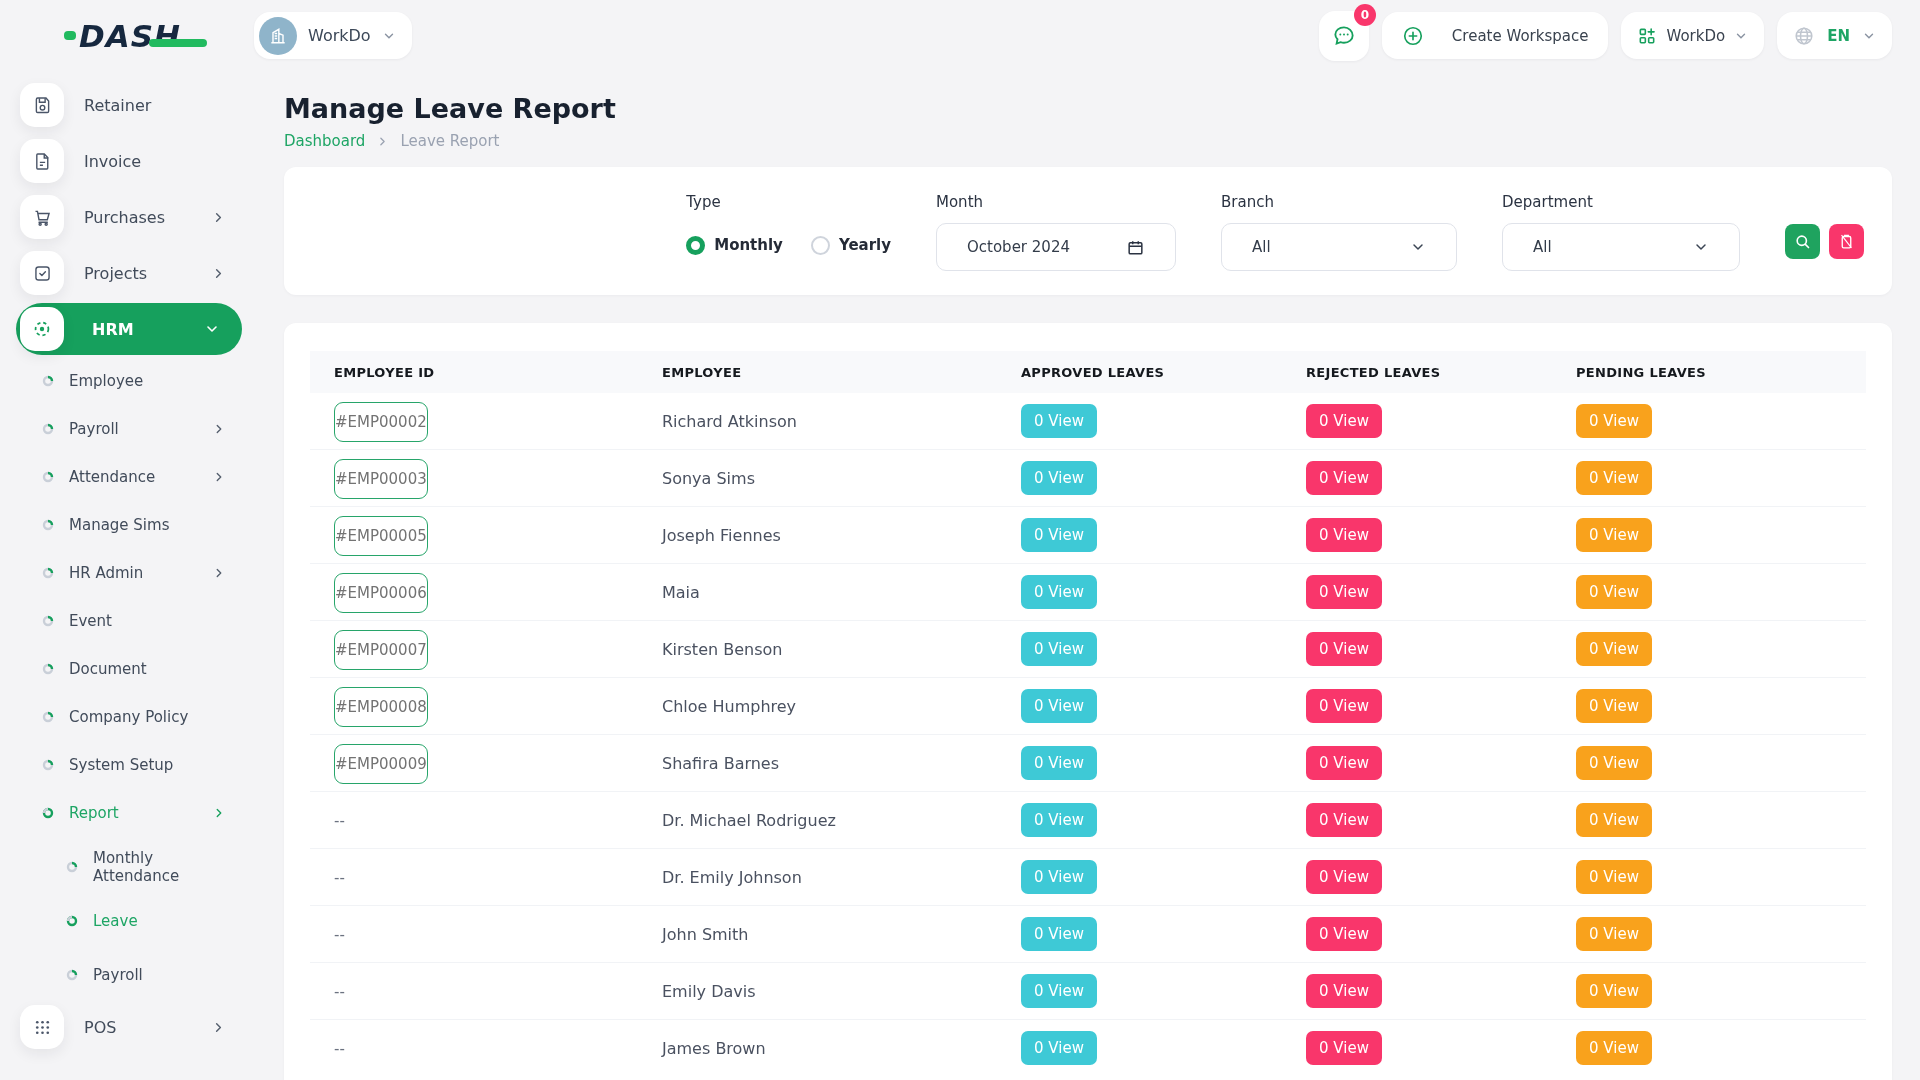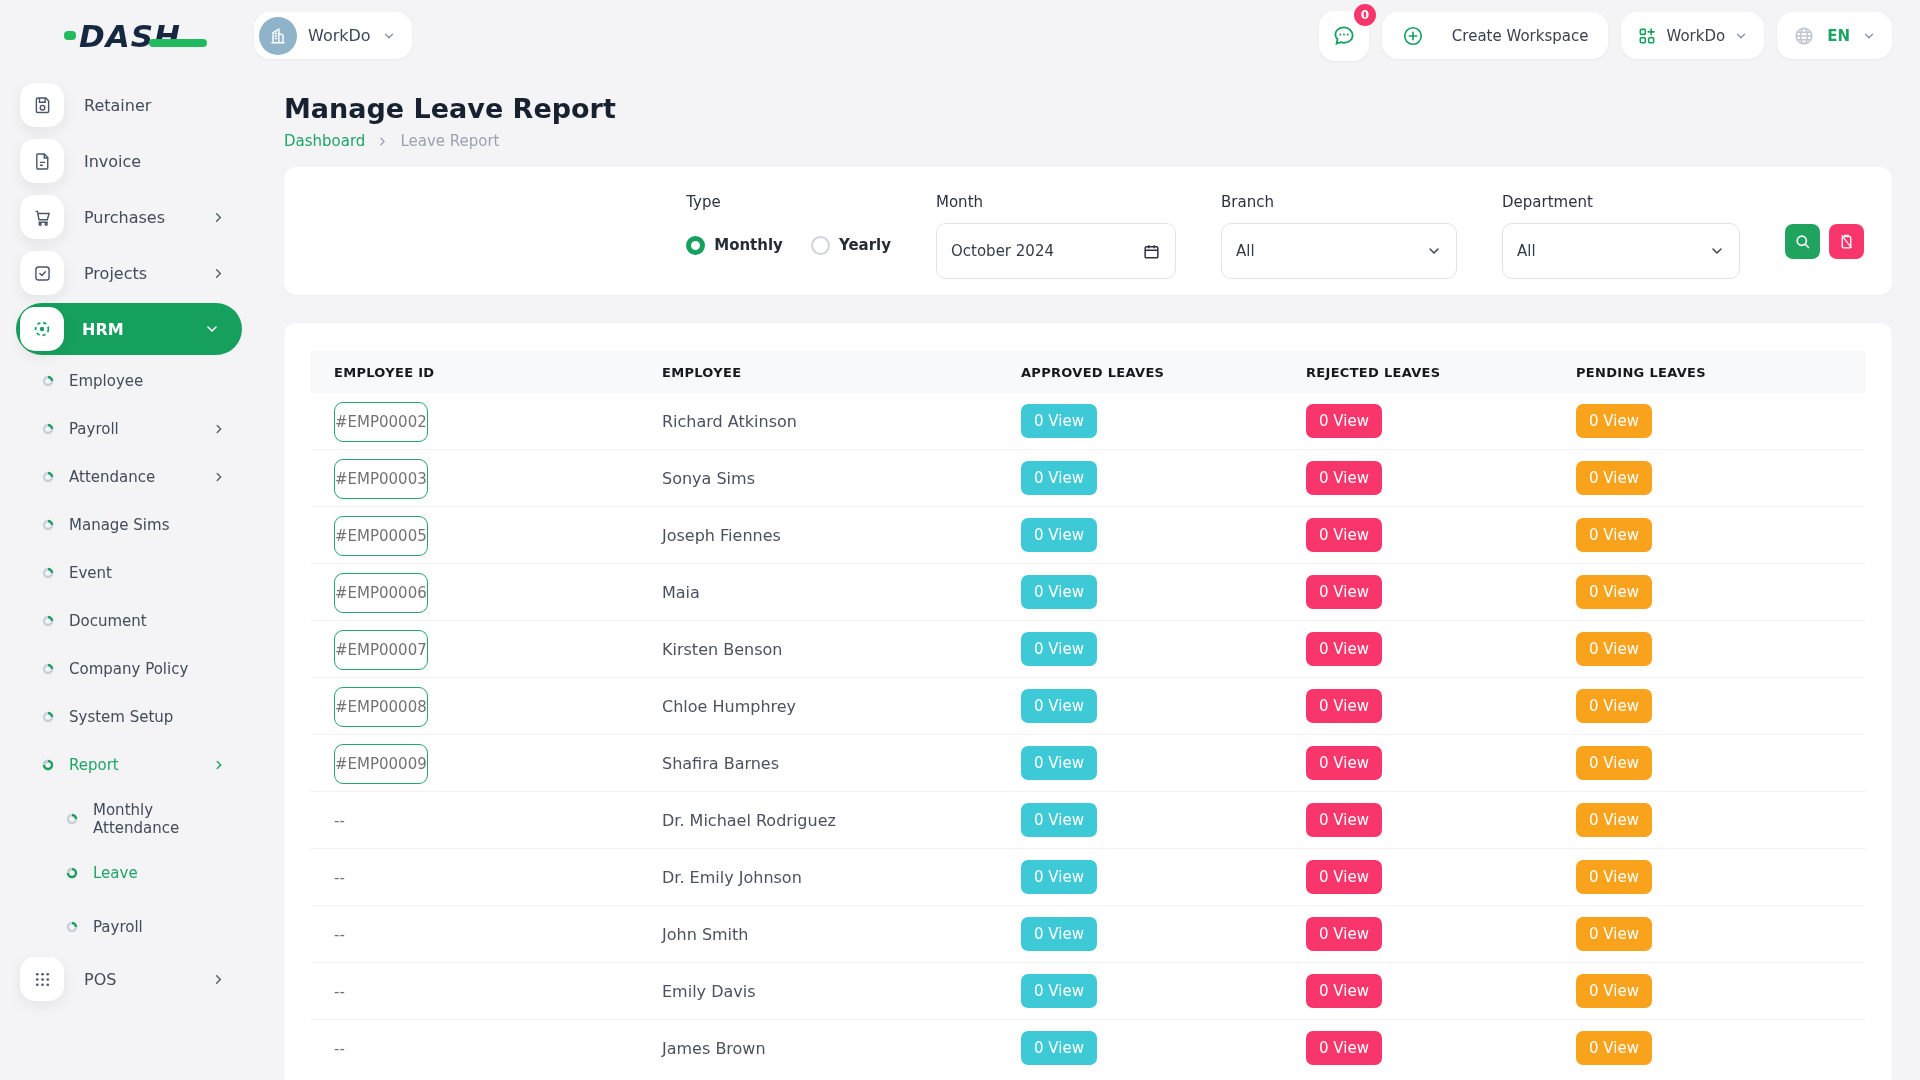--- a/index.html
+++ b/index.html
@@ -33,21 +33,21 @@
 
   
   .layout { display:flex; height:1009px; }
   .sidebar { width:254px; flex:0 0 auto; padding:6px 12px 0 16px; }
   .s-item { height:56px; display:flex; align-items:center; gap:20px; padding-left:4px; cursor:pointer; }
   .icon-sq { width:44px; height:44px; border-radius:15px; background:#fff; flex:0 0 auto;
              box-shadow:0 5px 14px rgba(26,32,44,.07); display:grid; place-items:center; }
   .s-label { font-size:16px; color:#414b5a; font-weight:500; }
   .chev { margin-left:auto; margin-right:16px; display:flex; }
   .hrm-pill { height:52px; margin:2px 0; background:#16a05d; border-radius:28px; display:flex;
-              align-items:center; gap:18px; padding:4px 4px; cursor:pointer; }
+              align-items:center; gap:28px; padding:4px 4px; cursor:pointer; }
   .hrm-pill .s-label { color:#fff; font-weight:700; }
   .hrm-pill .chev { margin-right:18px; }
   .s-sub { height:48px; display:flex; align-items:center; gap:15px; padding-left:26px; cursor:pointer; }
   .s-sub .s-label { font-size:15px; }
   .s-sub.lvl2 { padding-left:50px;margin-top:6px; }
   .s-sub.green .s-label { color:#1ea565; }
   .bullet { flex:0 0 auto; display:flex; }
 
   
   main { flex:1; padding:0 28px 0 30px; }
@@ -59,22 +59,22 @@
 
   .filter-card { margin-top:17px; background:#fff; border-radius:12px; height:128px;
                  box-shadow:0 1px 3px rgba(16,24,40,.04); display:flex; padding:26px 28px 0; }
   .filters { margin-left:auto; display:flex; gap:45px; }
   .fgroup > .flabel { display:block; font-size:15px; color:#2b3342; margin-bottom:12px; }
   .radio-row { display:flex; align-items:center; gap:28px; height:44px; }
   .radio-opt { display:flex; align-items:center; gap:9px; cursor:pointer; }
   .rdot { width:19px; height:19px; border-radius:50%; background:#fff; border:2px solid #cfd4dc; }
   .rdot.on { border:5.5px solid #16a05d; }
   .radio-opt .rlabel { font-size:15px; font-weight:700; color:#252b37; }
-  .field { height:56px; border:1px solid #e0e3ea; border-radius:10px; background:#fff; display:flex;
-           align-items:center; justify-content:space-between; padding:0 14px; font-size:15px;
+  .field { height:48px; border:1px solid #e0e3ea; border-radius:10px; background:#fff; display:flex;
+           align-items:center; justify-content:space-between; padding:0 30px; font-size:15px;
            color:#333c4a; cursor:pointer; }
   .f-month { width:240px; }
   .f-branch { width:236px; }
   .f-dept { width:238px; }
   .btns { display:flex; gap:9px; margin-top:31px; }
   .btn-sq { width:35px; height:35px; border-radius:8px; border:none; display:grid; place-items:center; cursor:pointer; }
   .btn-search { background:#1fa35f; }
   .btn-reset { background:#f9366b; }
 
   .table-card { margin-top:28px; background:#fff; border-radius:12px 12px 0 0; padding:28px 26px 0;
@@ -286,20 +286,34 @@
         </span>
       <span class="s-label">Manage Sims</span>
     </div>
     <div class="s-sub">
       <span class="bullet">
           <svg width="12" height="12" viewBox="0 0 12 12" fill="none">
             <circle cx="6" cy="6" r="4" stroke="#c9cfd8" stroke-width="2.4"></circle>
             <path d="M6 2a4 4 0 0 1 4 4" stroke="#16a05d" stroke-width="2.4"></path>
           </svg>
         </span>
+      <span class="s-label">HR Admin</span>
+      <span class="chev">
+          <svg width="14" height="14" viewBox="0 0 24 24" fill="none" stroke="#555f6e" stroke-width="2.3" stroke-linecap="round" stroke-linejoin="round">
+            <path d="M9 6l6 6-6 6"></path>
+          </svg>
+        </span>
+    </div>
+    <div class="s-sub">
+      <span class="bullet">
+          <svg width="12" height="12" viewBox="0 0 12 12" fill="none">
+            <circle cx="6" cy="6" r="4" stroke="#c9cfd8" stroke-width="2.4"></circle>
+            <path d="M6 2a4 4 0 0 1 4 4" stroke="#16a05d" stroke-width="2.4"></path>
+          </svg>
+        </span>
       <span class="s-label">Event</span>
     </div>
     <div class="s-sub">
       <span class="bullet">
           <svg width="12" height="12" viewBox="0 0 12 12" fill="none">
             <circle cx="6" cy="6" r="4" stroke="#c9cfd8" stroke-width="2.4"></circle>
             <path d="M6 2a4 4 0 0 1 4 4" stroke="#16a05d" stroke-width="2.4"></path>
           </svg>
         </span>
       <span class="s-label">Document</span>

